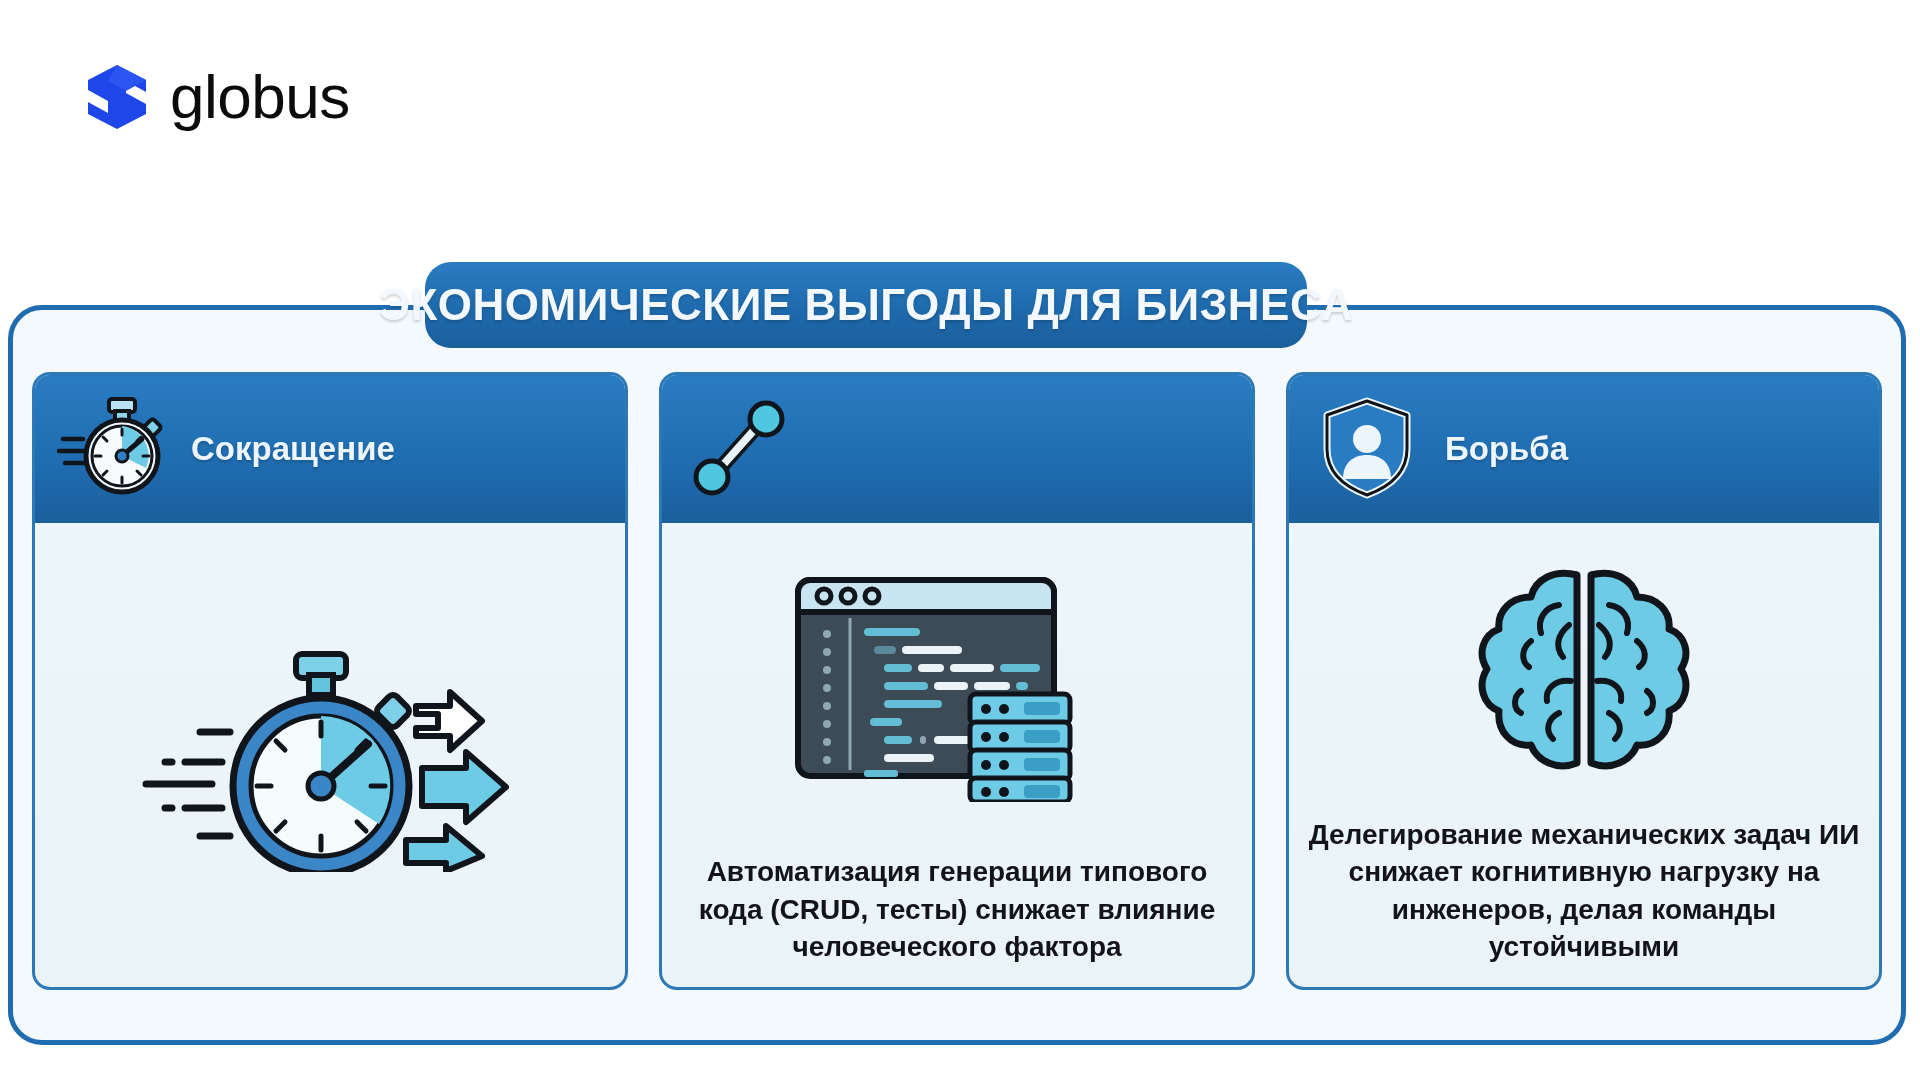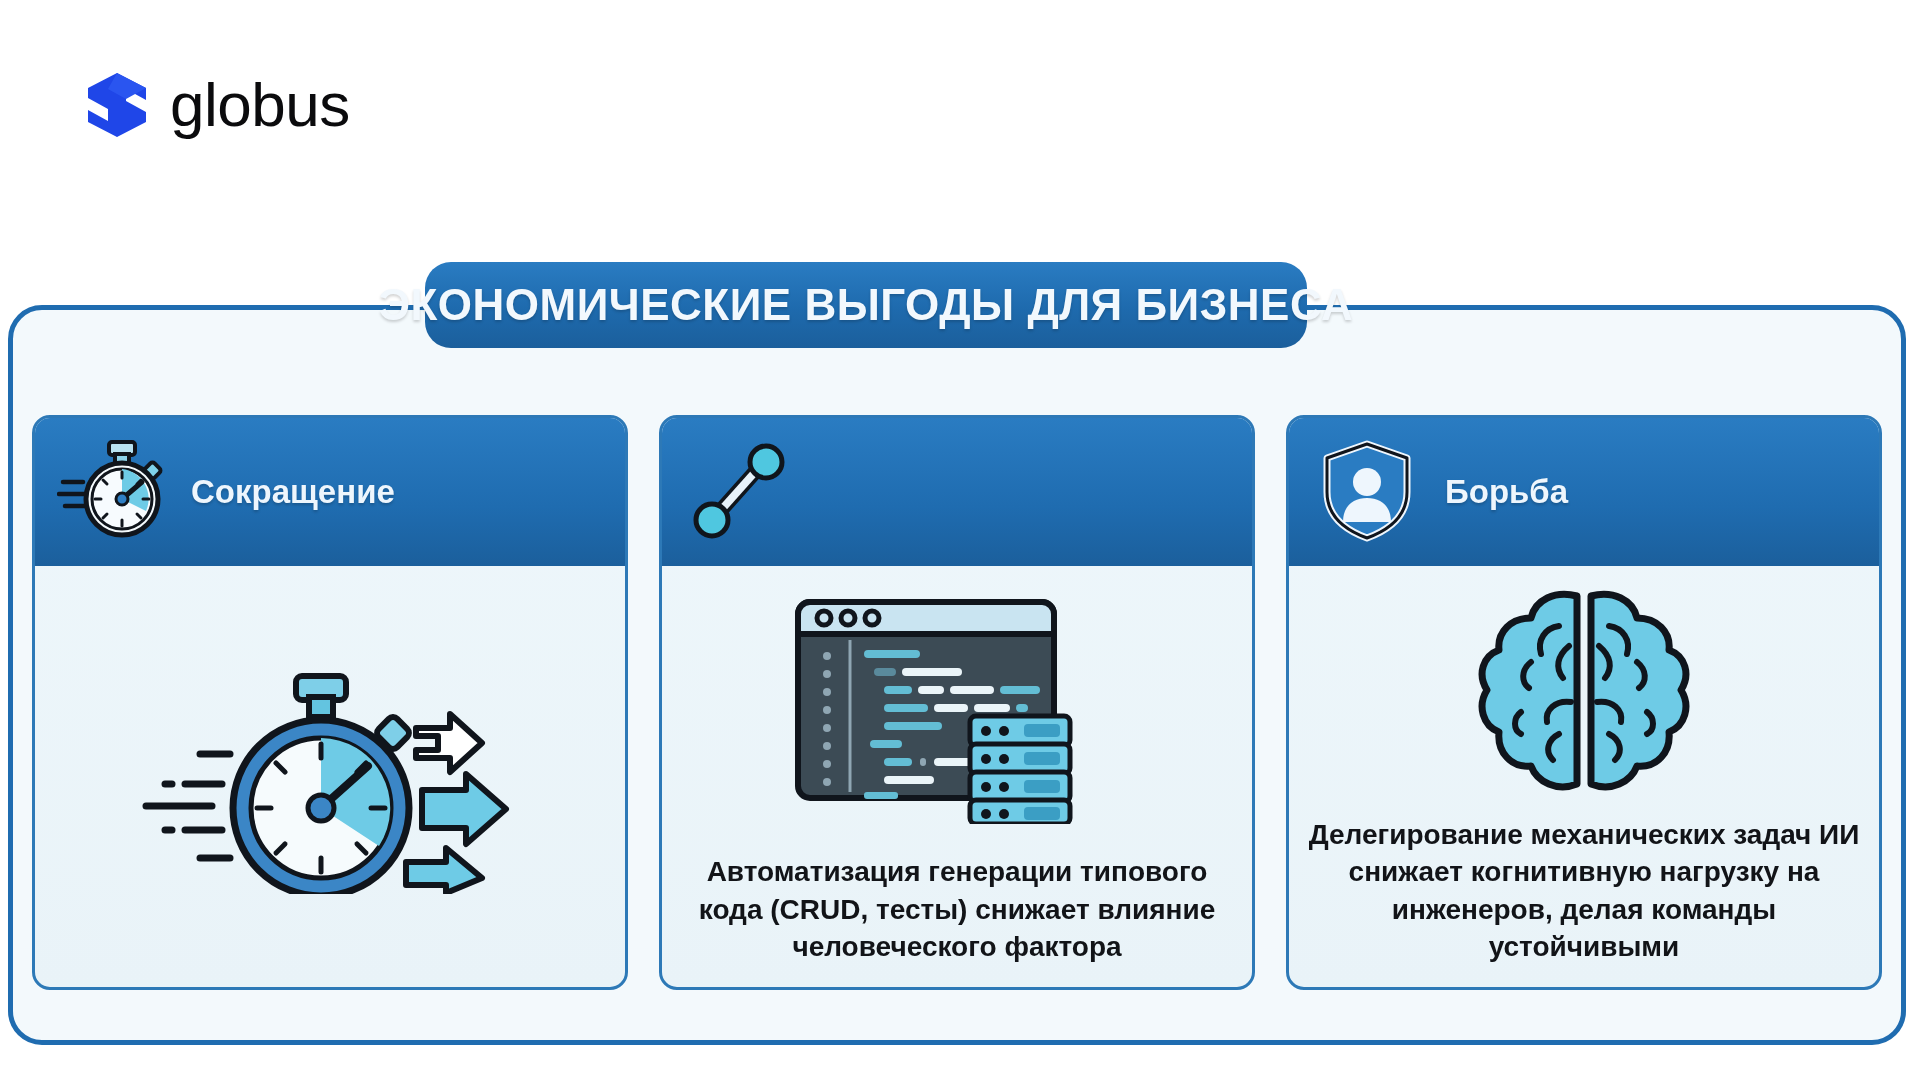--- a/index.html
+++ b/index.html
@@ -16,21 +16,21 @@
     position: relative;
     width: 1920px;
     height: 1080px;
     background: #ffffff;
   }
 
   
   .logo-block {
     position: absolute;
     left: 86px;
-    top: 72px;
+    top: 64px;
     display: flex;
     align-items: center;
     gap: 22px;
   }
   .logo-mark { width: 62px; height: 66px; display: block; }
   .logo-word {
     font-size: 62px;
     font-weight: 500;
     color: #0b0b0d;
     letter-spacing: -0.5px;
@@ -85,21 +85,20 @@
   }
 
   .card {
     flex: 1 1 0;
     display: flex;
     flex-direction: column;
     background: linear-gradient(180deg, #eef7fb 0%, #e9f3f8 100%);
     border: 3px solid #2d79b7;
     border-radius: 18px;
     overflow: hidden;
-    margin-top: 43px;
   }
 
   .card-header {
     height: 148px;
     background: linear-gradient(180deg, #2a7cc2 0%, #1f6cb0 60%, #1b5f9c 100%);
     display: flex;
     align-items: center;
     gap: 22px;
     padding: 0 26px 0 22px;
     flex: 0 0 auto;

